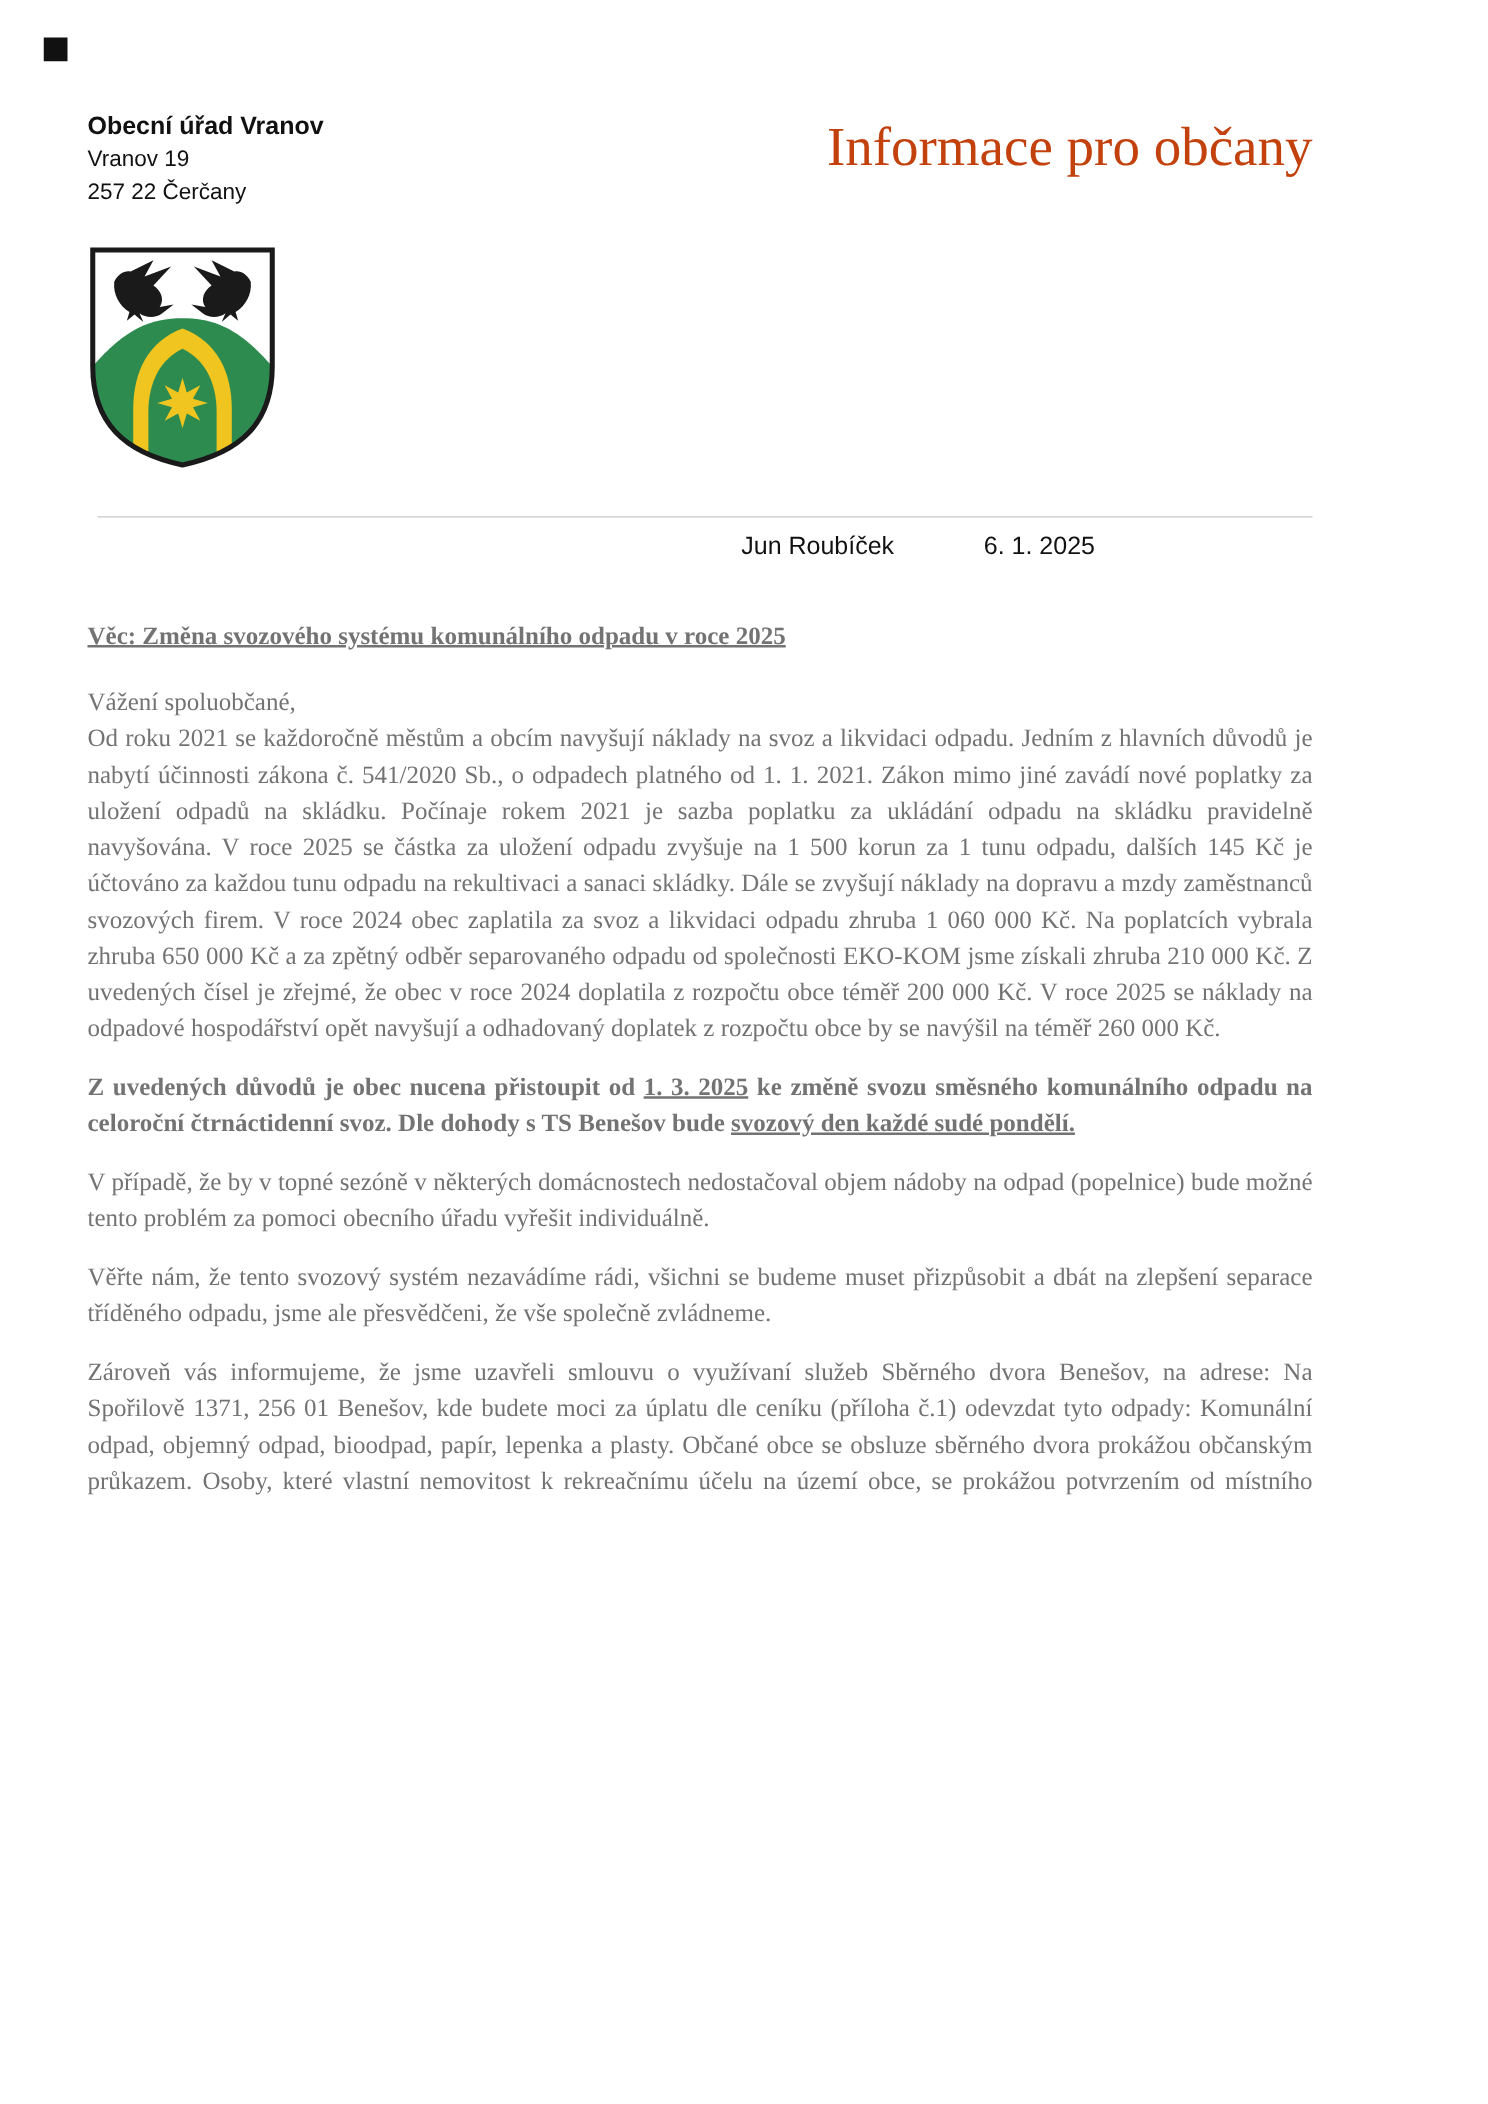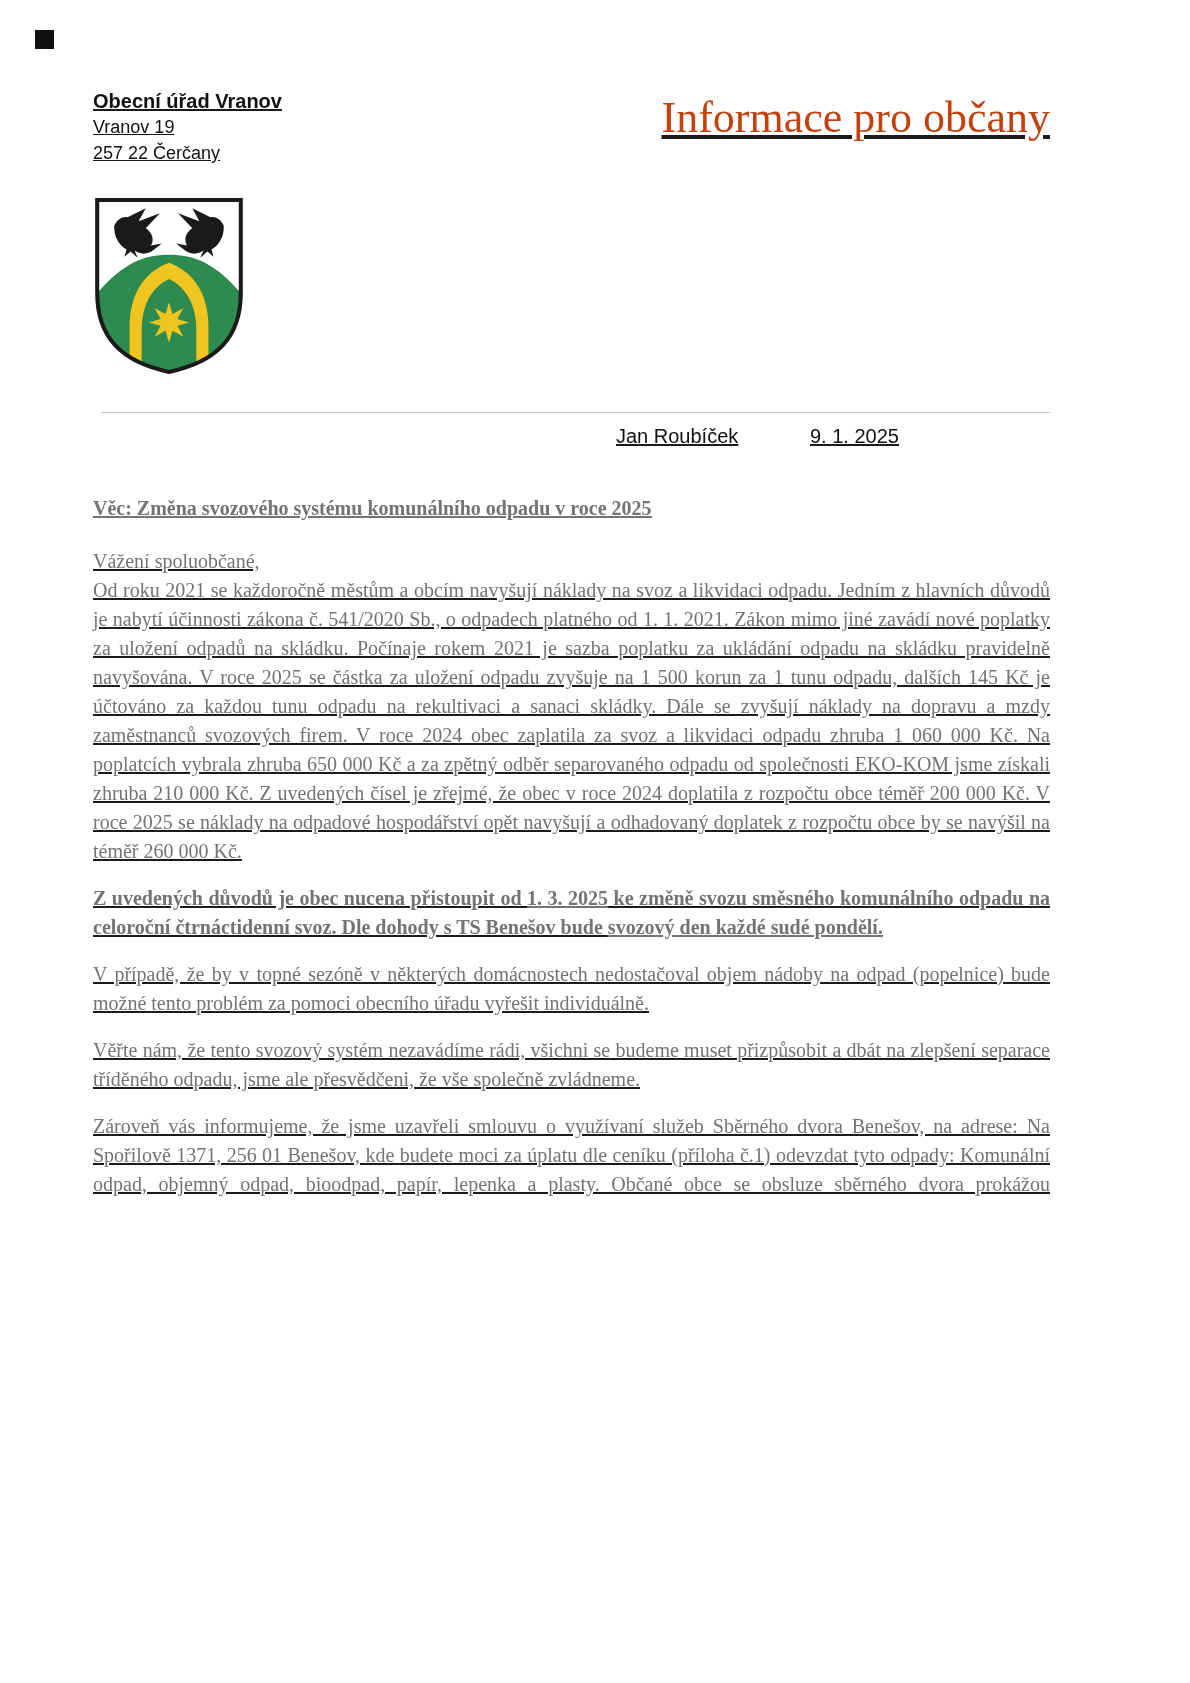--- a/index.html
+++ b/index.html
@@ -9,22 +9,21 @@
   }
   .page {
     position: relative;
     width: 1190px;
     height: 1204px;
     background: #ffffff;
     color: #1b1b1b;
     font-family: "Liberation Serif", serif;
     overflow: hidden;
     box-sizing: border-box;
-    padding: 0 140px 0 93px;
-    text-decoration: underline;
+    padding: 0 140px 0 70px;
   }
   .print-mark {
     position: absolute;
     left: 35px;
     top: 30px;
     width: 19px;
     height: 19px;
     background: #111111;
   }
   .letterhead {
@@ -147,22 +146,22 @@
     </g>
 
     <path d="M4 4 H146 V96 C146 140 122 164 75 174 C28 164 4 140 4 96 Z" fill="none" stroke="#1a1a1a" stroke-width="4"></path>
   </svg>
 
   <div class="ref-block">
     <hr class="ref-rule">
     <div class="ref-grid">
       <div></div>
       <div></div>
-      <div class="ref-value">Jan Roubíček</div>
-      <div class="ref-value">9. 1. 2025</div>
+      <div class="ref-value">Jun Roubíček</div>
+      <div class="ref-value">6. 1. 2025</div>
     </div>
   </div>
 
   <div class="subject body-text">Věc: Změna svozového systému komunálního odpadu v roce 2025</div>
 
   <div class="body-text">
     <div class="salutation">Vážení spoluobčané,</div>
     <p class="para">Od roku 2021 se každoročně městům a obcím navyšují náklady na svoz a likvidaci odpadu. Jedním z hlavních důvodů je nabytí účinnosti zákona č. 541/2020 Sb., o odpadech platného od 1. 1. 2021. Zákon mimo jiné zavádí nové poplatky za uložení odpadů na skládku. Počínaje rokem 2021 je sazba poplatku za ukládání odpadu na skládku pravidelně navyšována. V roce 2025 se částka za uložení odpadu zvyšuje na 1 500 korun za 1 tunu odpadu, dalších 145 Kč je účtováno za každou tunu odpadu na rekultivaci a sanaci skládky. Dále se zvyšují náklady na dopravu a mzdy zaměstnanců svozových firem. V roce 2024 obec zaplatila za svoz a likvidaci odpadu zhruba 1 060 000 Kč. Na poplatcích vybrala zhruba 650 000 Kč a za zpětný odběr separovaného odpadu od společnosti EKO-KOM jsme získali zhruba 210 000 Kč. Z uvedených čísel je zřejmé, že obec v roce 2024 doplatila z rozpočtu obce téměř 200 000 Kč. V roce 2025 se náklady na odpadové hospodářství opět navyšují a odhadovaný doplatek z rozpočtu obce by se navýšil na téměř 260 000 Kč.</p>
 
     <p class="para para-gap emphasis"><span>Z uvedených důvodů je obec nucena přistoupit od </span><span class="u">1. 3. 2025</span><span> ke změně svozu směsného komunálního odpadu na celoroční čtrnáctidenní svoz. Dle dohody s TS Benešov bude </span><span class="u">svozový den každé sudé pondělí.</span></p>

